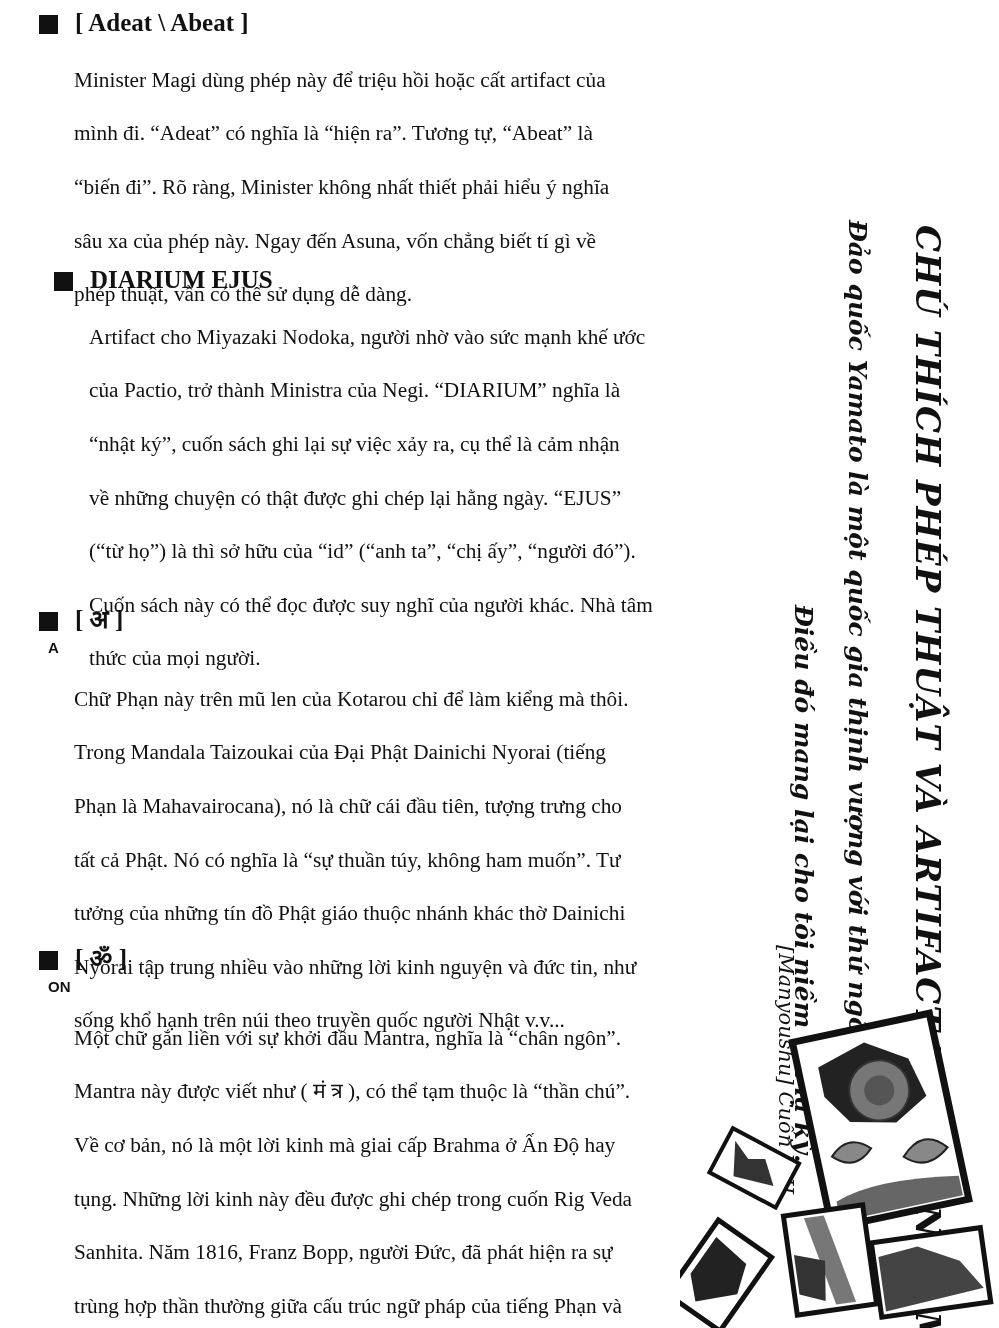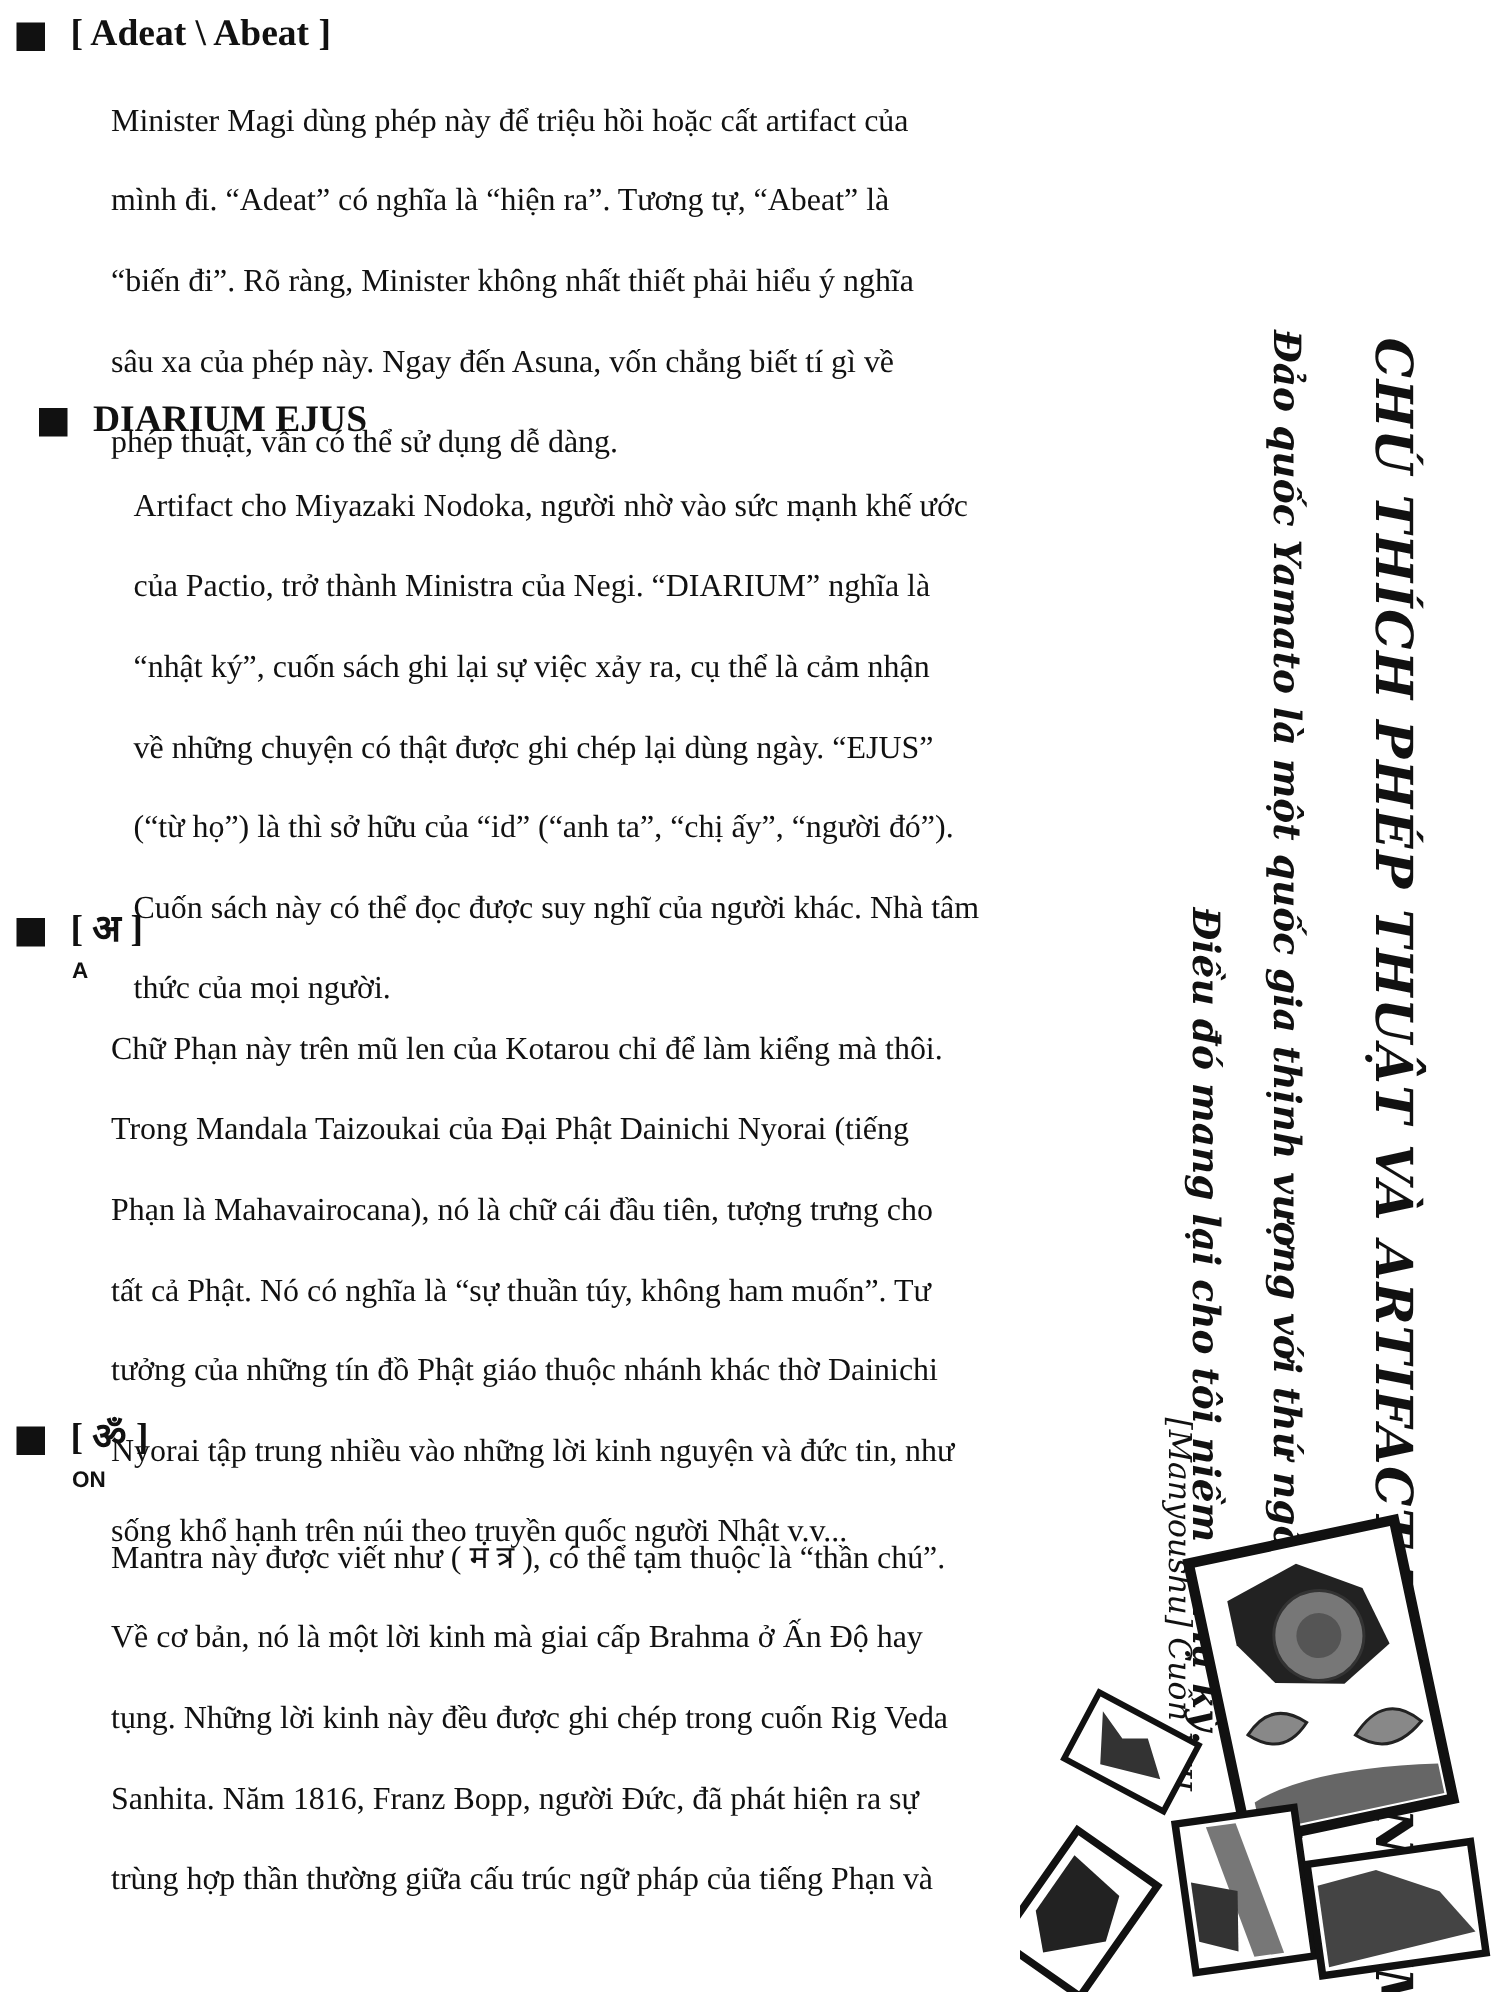--- a/index.html
+++ b/index.html
@@ -2,21 +2,21 @@
 <html><head>
 <meta charset="utf-8">
 <style>
   html, body { margin: 0; padding: 0; }
   body {
     width: 999px; height: 1328px; position: relative; overflow: hidden;
     background: #ffffff; color: #111;
     font-family: "Liberation Serif", "DejaVu Serif", serif;
   }
   .section { position: absolute; left: 0; width: 740px; }
-  .heading { position: relative; height: 34px; }
+  .heading { position: relative; height: 34px; margin-left: 28px; }
   .bullet {
     position: absolute; left: 11px; top: 9px; width: 19px; height: 19px; background: #111;
   }
   .htext {
     position: absolute; left: 47px; top: 0; font-size: 25px; font-weight: bold; letter-spacing: 0px;
     white-space: nowrap; line-height: 34px;
   }
   .sub {
     margin-left: 48px; font-family: "Liberation Sans", "DejaVu Sans", sans-serif;
     font-weight: bold; font-size: 15px; line-height: 22px; height: 22px;
@@ -56,21 +56,21 @@
 
 <div class="section" style="top:263px;padding-left:15px;">
   <div class="heading">
     <span class="bullet"></span>
     <span class="htext">DIARIUM EJUS</span>
   </div>
   <div class="body">
     <p>Artifact cho Miyazaki Nodoka, người nhờ vào sức mạnh khế ước</p>
     <p>của Pactio, trở thành Ministra của Negi. “DIARIUM” nghĩa là</p>
     <p>“nhật ký”, cuốn sách ghi lại sự việc xảy ra, cụ thể là cảm nhận</p>
-    <p>về những chuyện có thật được ghi chép lại dùng ngày. “EJUS”</p>
+    <p>về những chuyện có thật được ghi chép lại hằng ngày. “EJUS”</p>
     <p>(“từ họ”) là thì sở hữu của “id” (“anh ta”, “chị ấy”, “người đó”).</p>
     <p>Cuốn sách này có thể đọc được suy nghĩ của người khác. Nhà tâm</p>
     <p>thức của mọi người.</p>
   </div>
 </div>
 
 <div class="section" style="top:603px;">
   <div class="heading">
     <span class="bullet"></span>
     <span class="htext">[ अ ]</span>
@@ -87,20 +87,21 @@
   </div>
 </div>
 
 <div class="section" style="top:942px;">
   <div class="heading">
     <span class="bullet"></span>
     <span class="htext">[ ॐ ]</span>
   </div>
   <div class="sub">ON</div>
   <div class="body">
+    <p>Một chữ gắn liền với sự khởi đầu Mantra, nghĩa là “chân ngôn”.</p>
     <p>Mantra này được viết như ( मं त्र ), có thể tạm thuộc là  “thần chú”.</p>
     <p>Về cơ bản, nó là một lời kinh mà giai cấp Brahma ở Ấn Độ hay</p>
     <p>tụng. Những lời kinh này đều được ghi chép trong cuốn Rig Veda</p>
     <p>Sanhita. Năm 1816, Franz Bopp, người Đức, đã phát hiện ra sự</p>
     <p>trùng hợp thần thường giữa cấu trúc ngữ pháp của tiếng Phạn và</p>
     
     
     
     
   </div>

